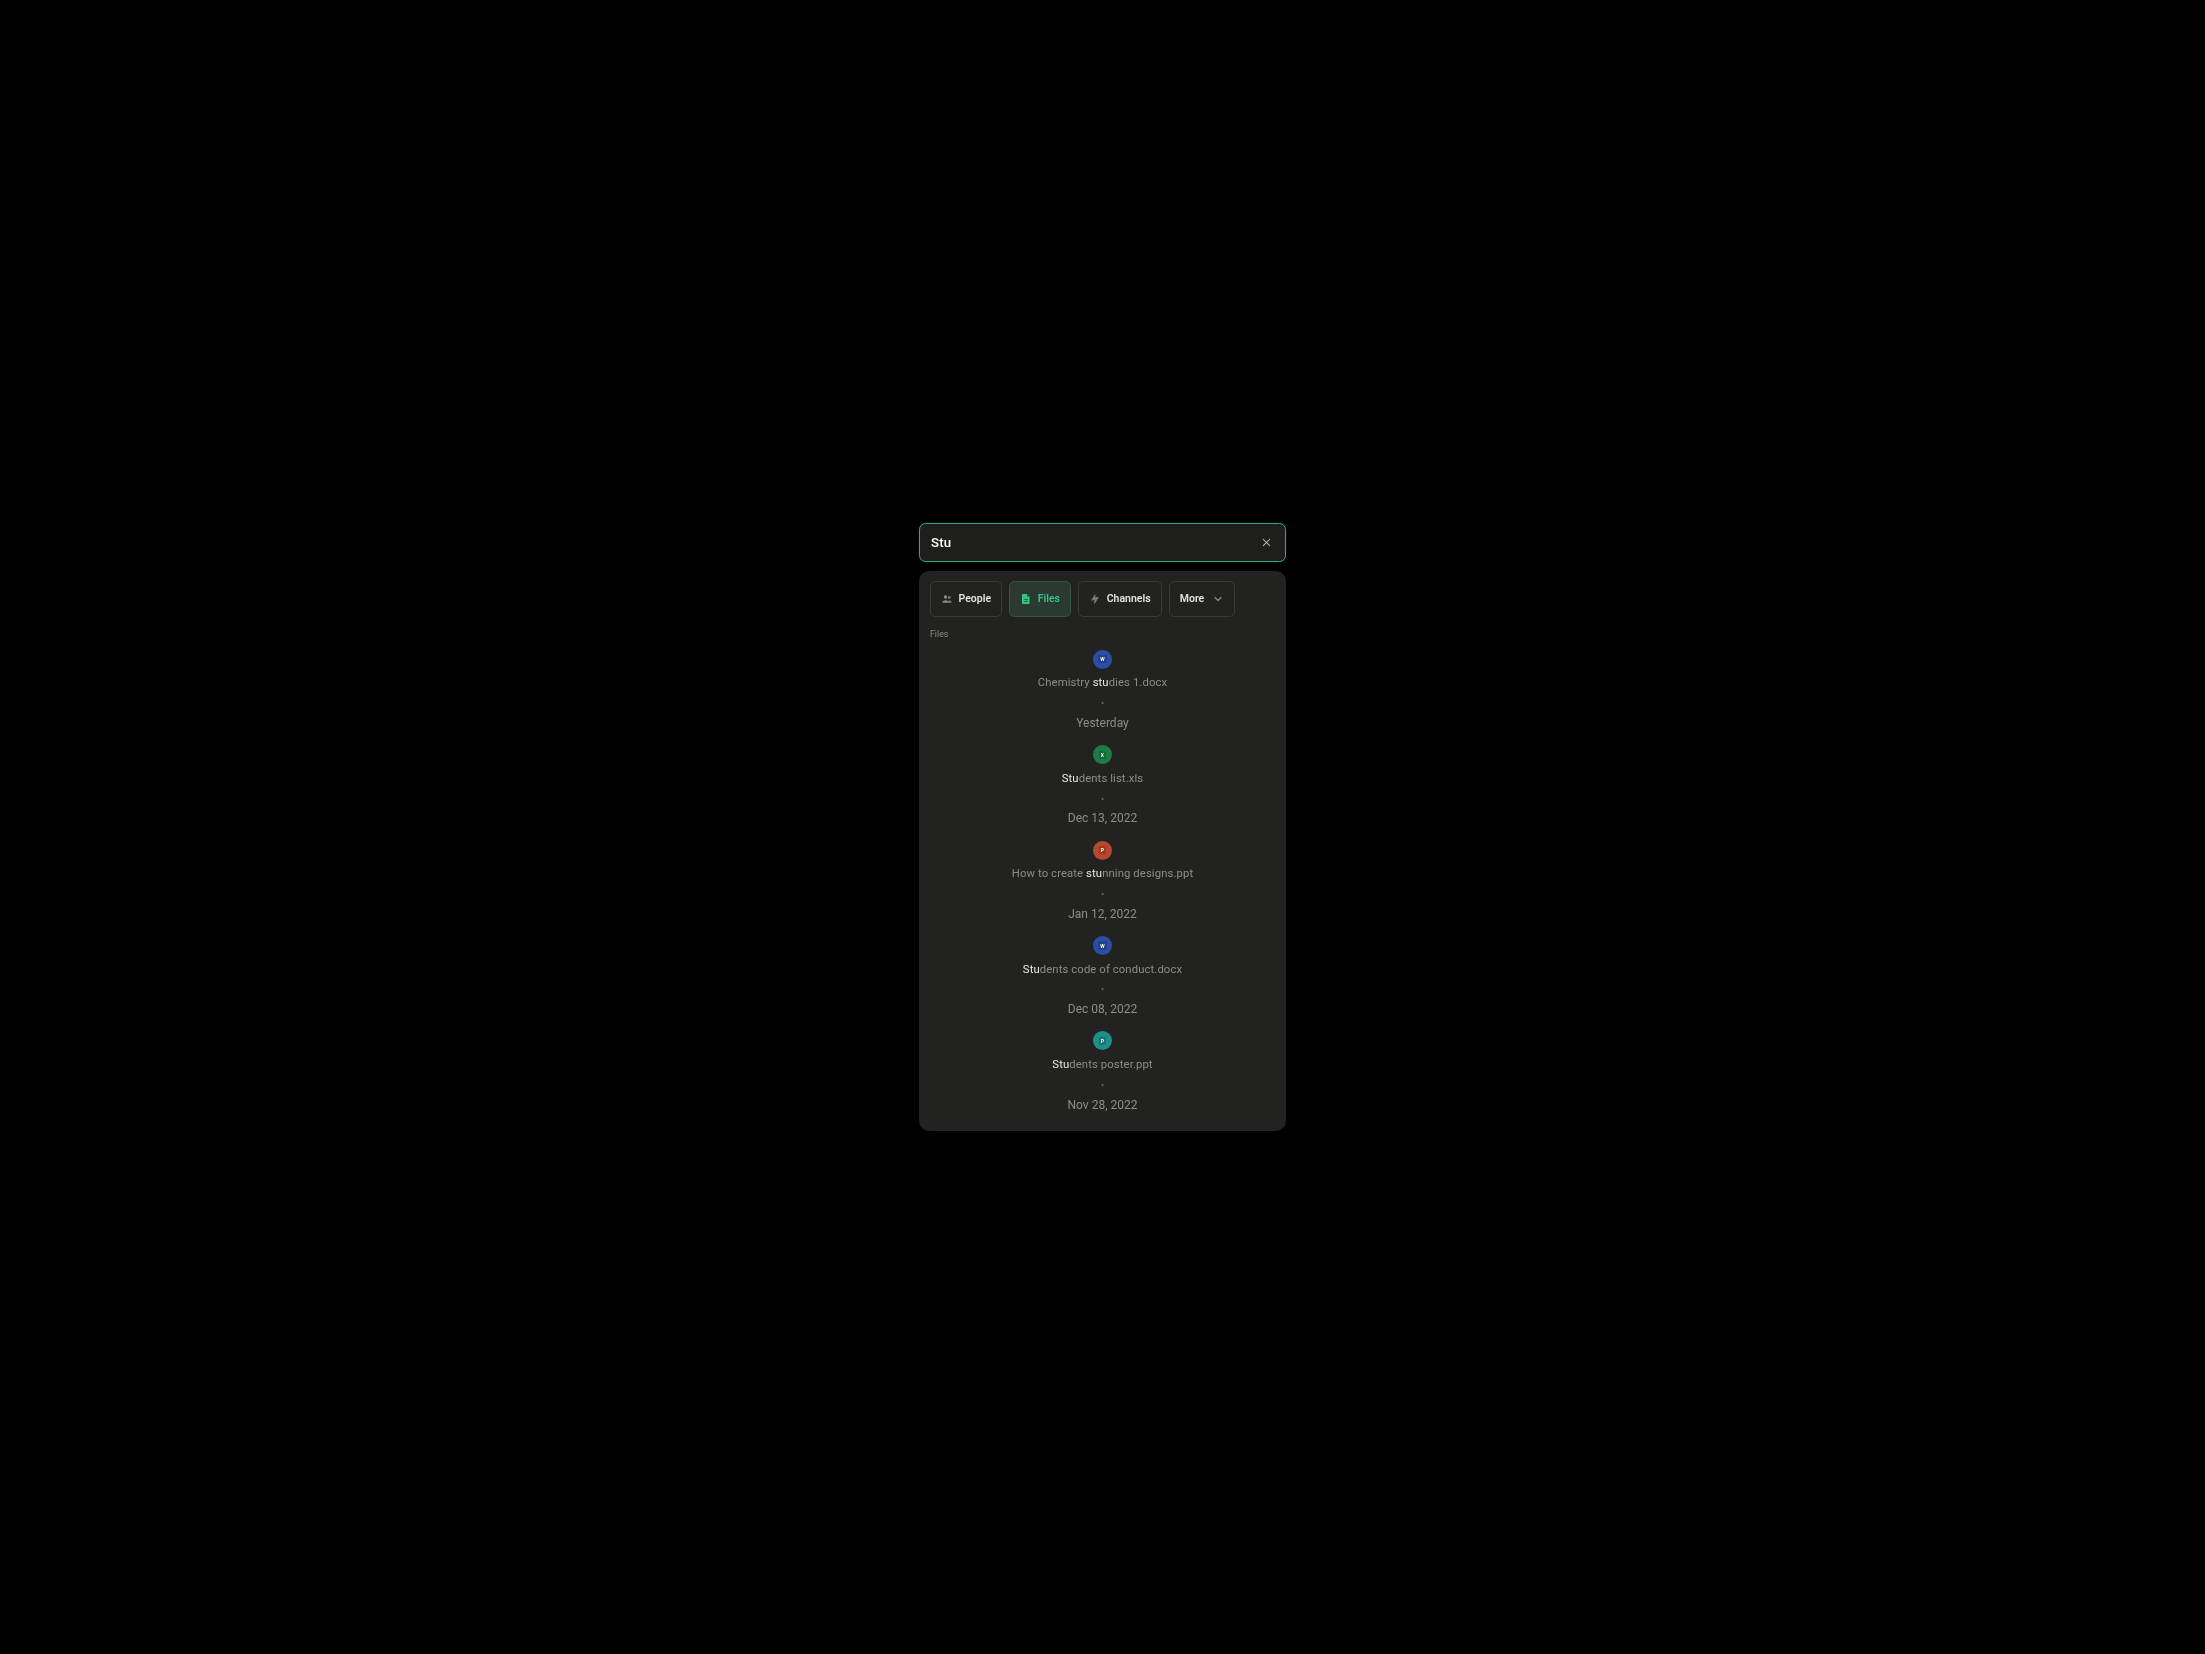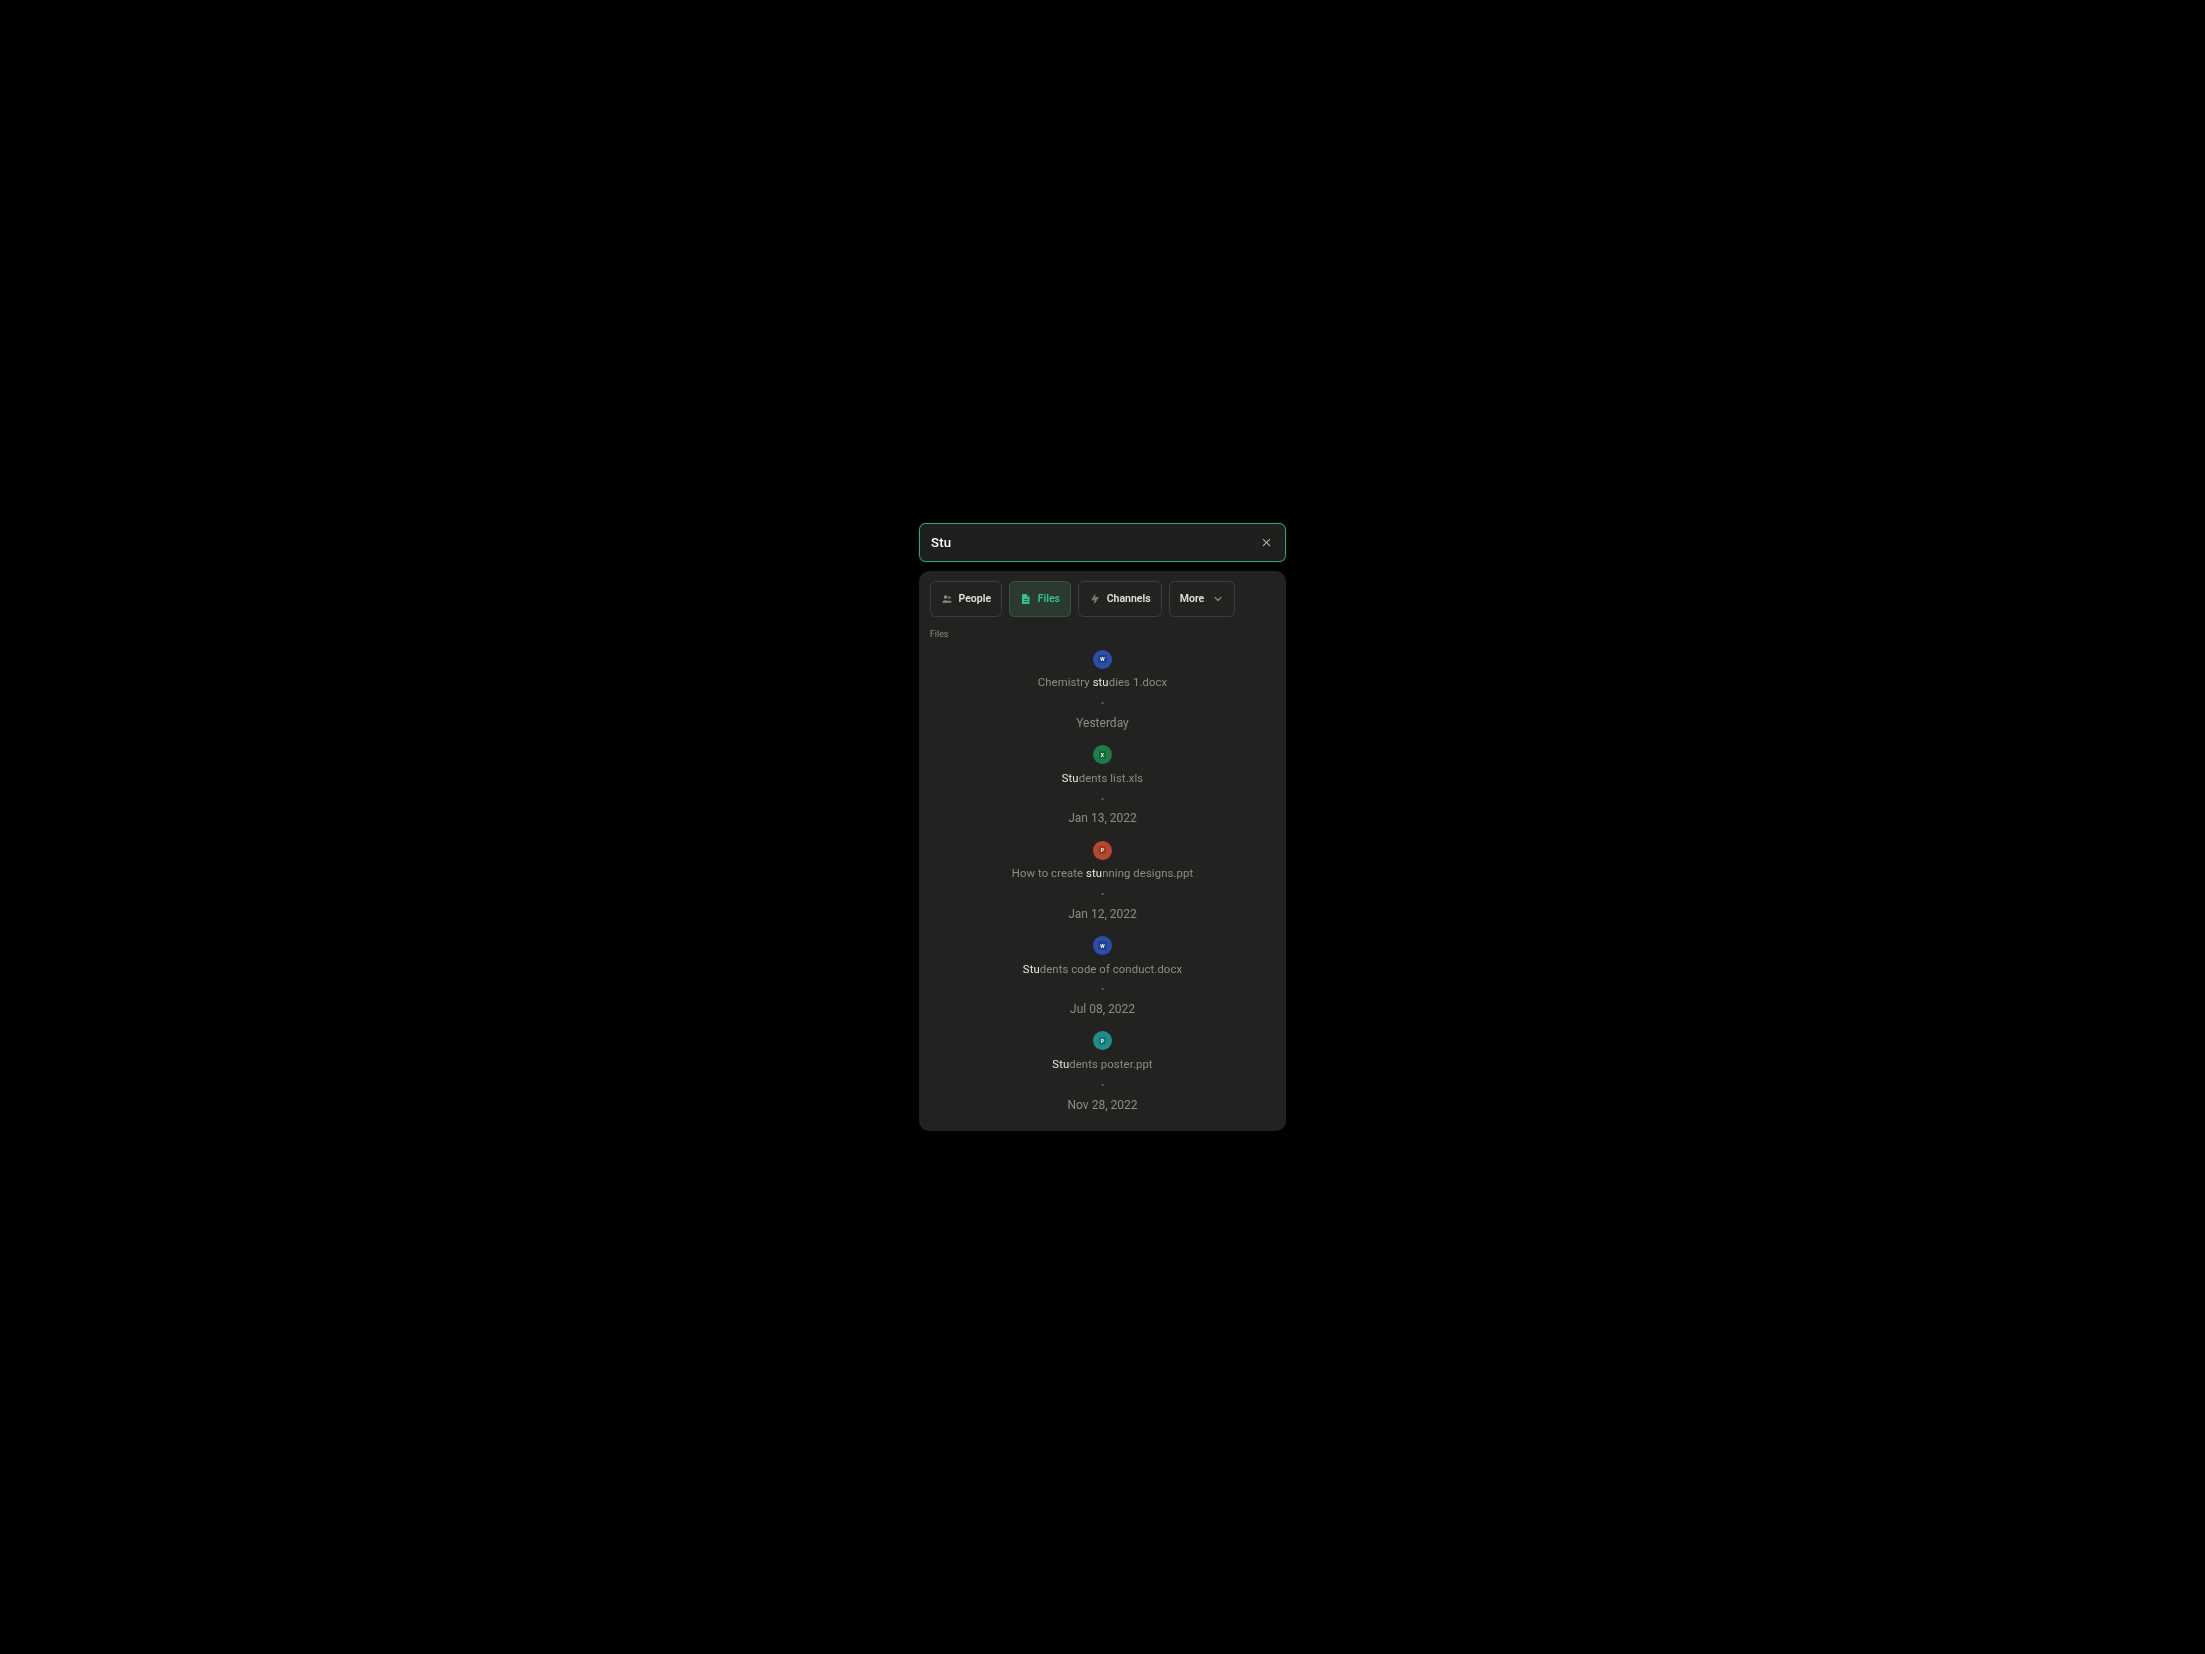--- a/index.html
+++ b/index.html
@@ -139,37 +139,37 @@
           <span class="filename">Chemistry <span class="hl">stu</span>dies 1.docx</span>
           <span class="dot">•</span>
           <span class="date">Yesterday</span>
         </div>
         <div class="row">
           <div class="fileicon ft-excel">
             <span>X</span>
           </div>
           <span class="filename"><span class="hl">Stu</span>dents list.xls</span>
           <span class="dot">•</span>
-          <span class="date">Jan 13, 2022</span>
+          <span class="date">Dec 13, 2022</span>
         </div>
         <div class="row">
           <div class="fileicon ft-ppt">
             <span>P</span>
           </div>
           <span class="filename">How to create <span class="hl">stu</span>nning designs.ppt</span>
           <span class="dot">•</span>
           <span class="date">Jan 12, 2022</span>
         </div>
         <div class="row">
           <div class="fileicon ft-word">
             <span>W</span>
           </div>
           <span class="filename"><span class="hl">Stu</span>dents code of conduct.docx</span>
           <span class="dot">•</span>
-          <span class="date">Jul 08, 2022</span>
+          <span class="date">Dec 08, 2022</span>
         </div>
         <div class="row">
           <div class="fileicon ft-pub">
             <span>P</span>
           </div>
           <span class="filename"><span class="hl">Stu</span>dents poster.ppt</span>
           <span class="dot">•</span>
           <span class="date">Nov 28, 2022</span>
         </div>
       </div>

